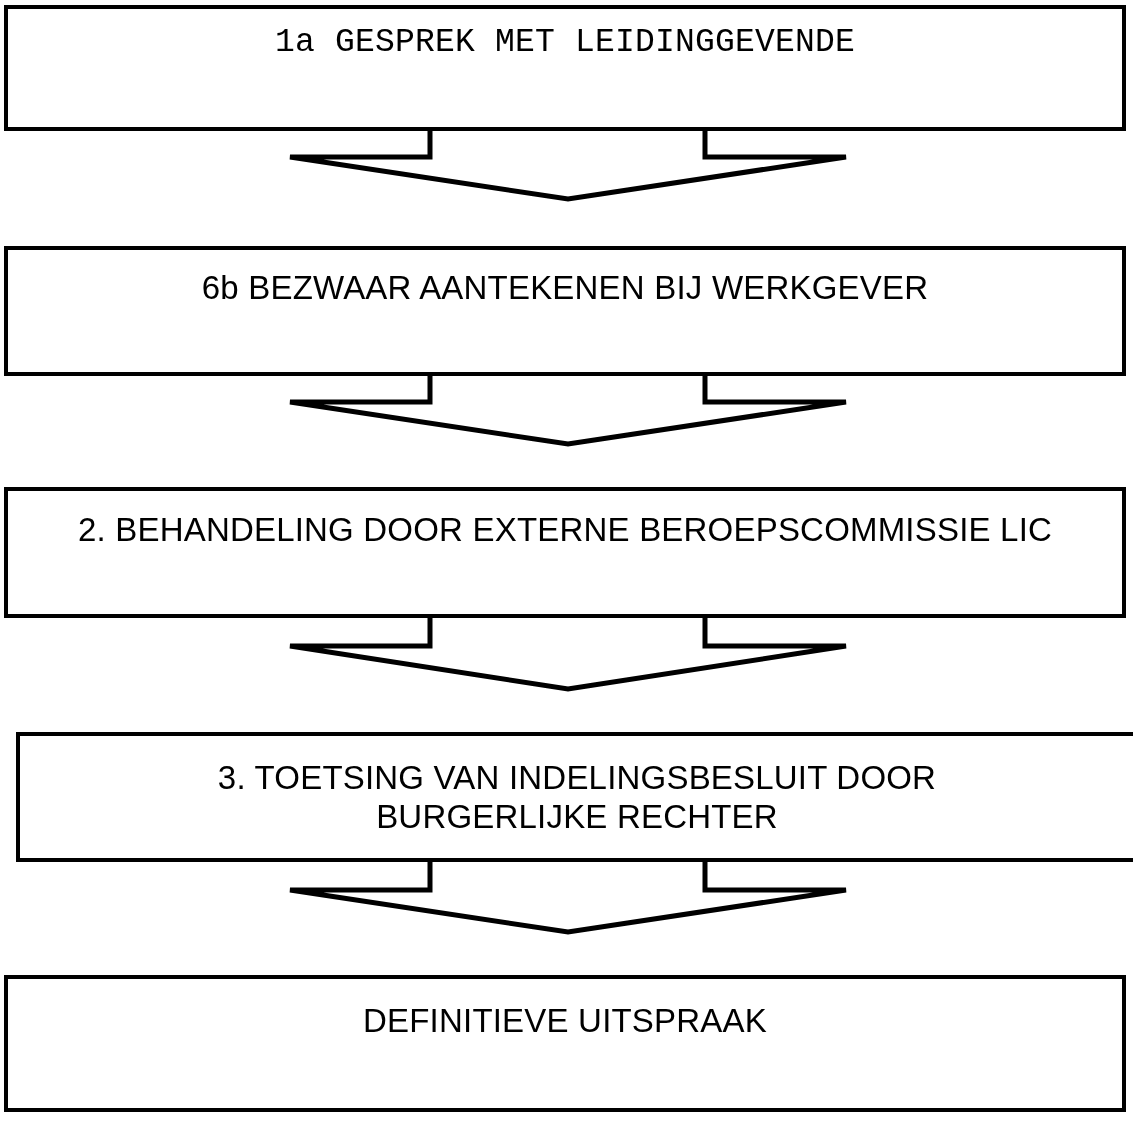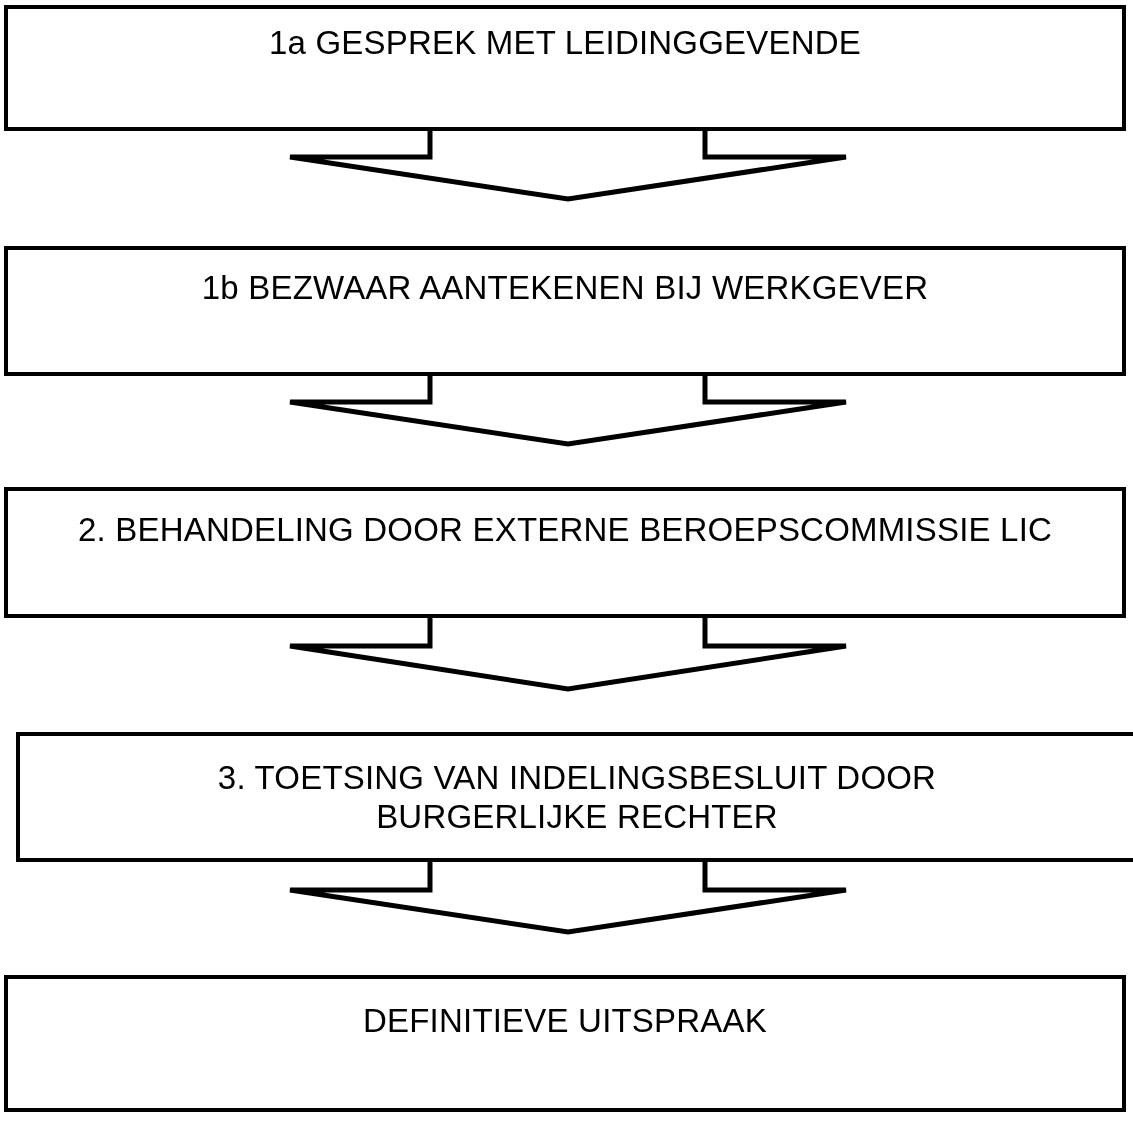--- a/index.html
+++ b/index.html
@@ -48,25 +48,25 @@
     display: block;
     overflow: visible;
   }
 </style>
 </head>
 <body>
 
 <div id="flowchart-canvas">
 
   <div class="flow-box" style="left:4px; top:5px; width:1122px; height:126px;">
-    <div class="flow-box-label" style="top:14px;">1a GESPREK MET LEIDINGGEVENDE</div>
+    <div class="flow-box-label" style="top:14px;font-family:Liberation Mono, monospace;">1a GESPREK MET LEIDINGGEVENDE</div>
   </div>
 
   <div class="flow-box" style="left:4px; top:246px; width:1122px; height:130px;">
-    <div class="flow-box-label" style="top:18px;">1b BEZWAAR AANTEKENEN BIJ WERKGEVER</div>
+    <div class="flow-box-label" style="top:18px;">6b BEZWAAR AANTEKENEN BIJ WERKGEVER</div>
   </div>
 
   <div class="flow-box" style="left:4px; top:487px; width:1122px; height:131px;">
     <div class="flow-box-label" style="top:19px;text-align:center;">2. BEHANDELING DOOR EXTERNE BEROEPSCOMMISSIE LIC</div>
   </div>
 
   <div class="flow-box" style="left:16px; top:732px; width:1122px; height:130px;padding-left:36px;">
     <div class="flow-box-label" style="top:22px;">3. TOETSING VAN INDELINGSBESLUIT DOOR
 BURGERLIJKE RECHTER</div>
   </div>

